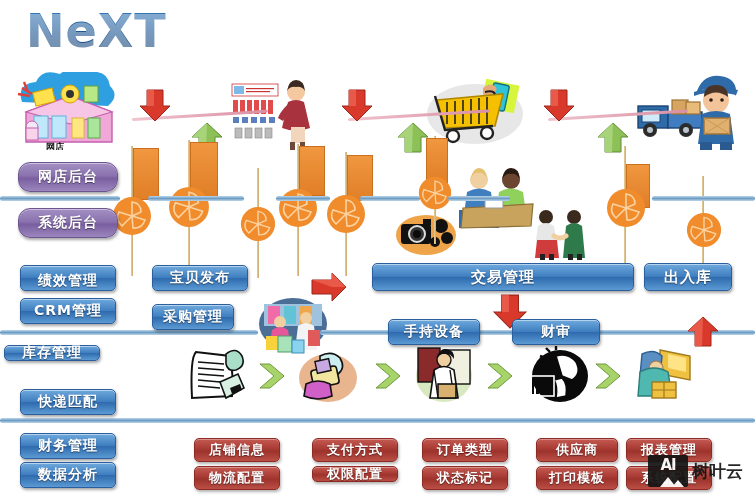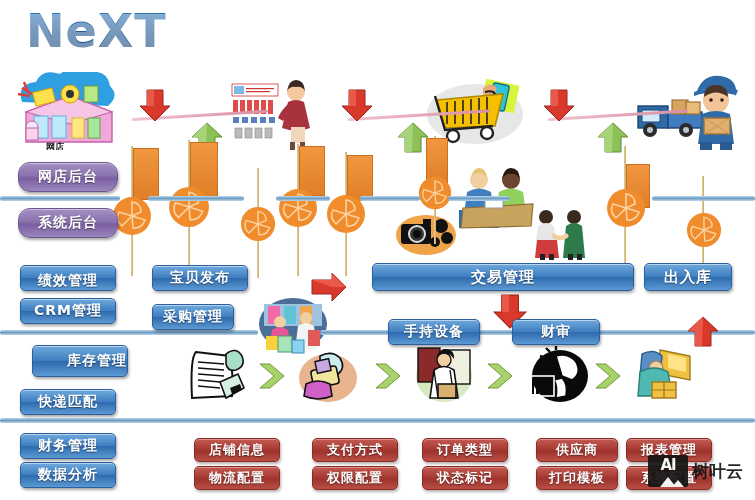--- a/index.html
+++ b/index.html
@@ -424,21 +424,21 @@
       <span>系统后台</span>
     </div>
 
   <div class="btn btn-blue" style="left:20px;top:265px;width:96px;height:26px;align-items:flex-end;">
       <span>绩效管理</span>
     </div>
   <div class="btn btn-blue" style="left:20px;top:298px;width:96px;height:26px;">
       <span>CRM管理</span>
     </div>
 
-  <div class="btn btn-blue" style="left:32px;top:345px;width:96px;height:32px;justify-content:flex-end;">
+  <div class="btn btn-blue" style="left:4px;top:345px;width:96px;height:16px;">
       <span>库存管理</span>
     </div>
   <div class="btn btn-blue" style="left:20px;top:389px;width:96px;height:26px;">
       <span>快递匹配</span>
     </div>
 
   <div class="btn btn-blue" style="left:20px;top:433px;width:96px;height:26px;">
       <span>财务管理</span>
     </div>
   <div class="btn btn-blue" style="left:20px;top:462px;width:96px;height:26px;">
@@ -557,24 +557,24 @@
     <path d="M18 44 h24 M30 36 v16" stroke="#9d7a1e" stroke-width="1.2"></path>
   </svg>
 
   <div class="btn btn-red" style="left:194px;top:438px;width:86px;height:24px;">
       <span>店铺信息</span>
     </div>
   <div class="btn btn-red" style="left:194px;top:466px;width:86px;height:24px;">
       <span>物流配置</span>
     </div>
 
-  <div class="btn btn-red" style="left:312px;top:438px;width:86px;height:24px;">
+  <div class="btn btn-red" style="left:312px;top:438px;width:86px;height:24px;border-radius:6px;">
       <span>支付方式</span>
     </div>
-  <div class="btn btn-red" style="left:312px;top:466px;width:86px;height:24px;">
+  <div class="btn btn-red" style="left:312px;top:466px;width:86px;height:16px;">
       <span>权限配置</span>
     </div>
 
   <div class="btn btn-red" style="left:422px;top:438px;width:86px;height:24px;">
       <span>订单类型</span>
     </div>
   <div class="btn btn-red" style="left:422px;top:466px;width:86px;height:24px;">
       <span>状态标记</span>
     </div>
 

